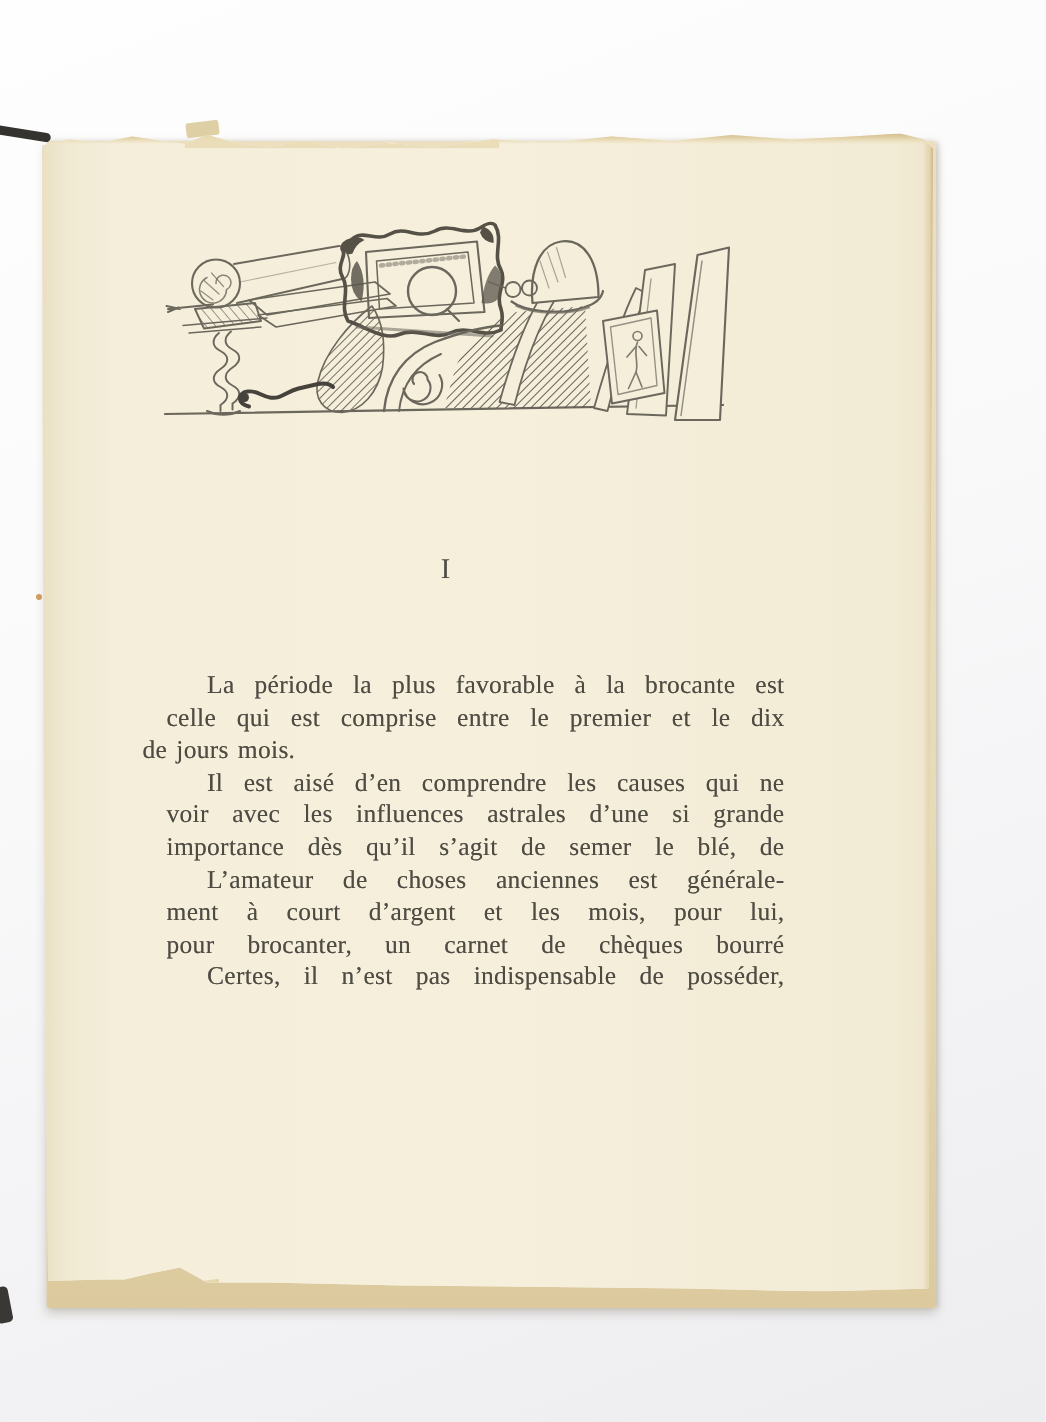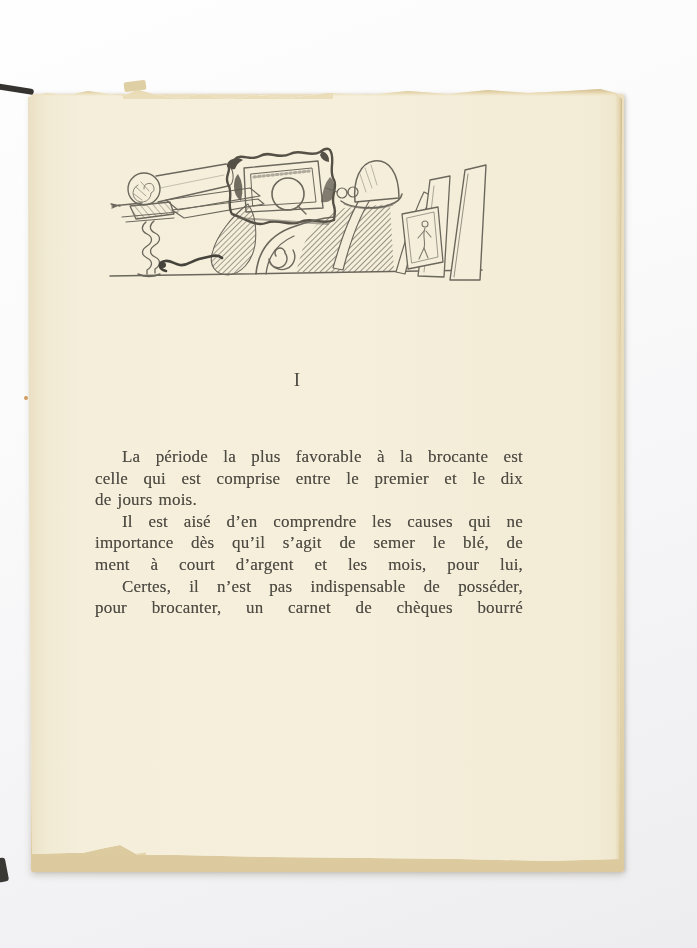--- a/index.html
+++ b/index.html
@@ -86,21 +86,21 @@
   .text-block{ position:absolute; left:67px; top:359px; width:428px; }
   .text-line{
     font-family:"Liberation Serif", serif;
     font-size:17px; line-height:21.6px; height:21.6px;
     color:var(--ink);
     letter-spacing:0.2px; word-spacing:1.6px;
     text-align:justify;
     text-shadow:0 0 0.4px rgba(78,75,67,0.55);
     white-space:normal; overflow:visible;
   }
-  .text-line.last-justify{ text-align-last:justify; }
+  .text-line.last-justify{ text-align-last:justify;margin-left:16px; }
   .text-line.indent{ text-indent:27px; }
 </style>
 </head>
 <body>
 
 <div class="scene">
 
   <div class="under-page"></div>
   <div class="loose-flap"></div>
   <div class="cover-sliver-top"></div>
@@ -222,21 +222,23 @@
       </g>
     </svg>
 
     <div class="chapter">I</div>
 
     <div class="text-block">
       <div class="text-line indent last-justify">La période la plus favorable à la brocante est</div>
       <div class="text-line last-justify">celle qui est comprise entre le premier et le dix</div>
       <div class="text-line">de jours mois.</div>
       <div class="text-line indent last-justify">Il est aisé d’en comprendre les causes qui ne</div>
+      <div class="text-line last-justify">voir avec les influences astrales d’une si grande</div>
       <div class="text-line last-justify">importance dès qu’il s’agit de semer le blé, de</div>
+      <div class="text-line indent last-justify">L’amateur de choses anciennes est générale-</div>
       <div class="text-line last-justify">ment à court d’argent et les mois, pour lui,</div>
+      <div class="text-line last-justify">pour brocanter, un carnet de chèques bourré</div>
       <div class="text-line indent last-justify">Certes, il n’est pas indispensable de posséder,</div>
-      <div class="text-line last-justify">pour brocanter, un carnet de chèques bourré</div>
     </div>
   </div>
 
   <div class="foxing-speck"></div>
 </div>
 
 </body></html>

